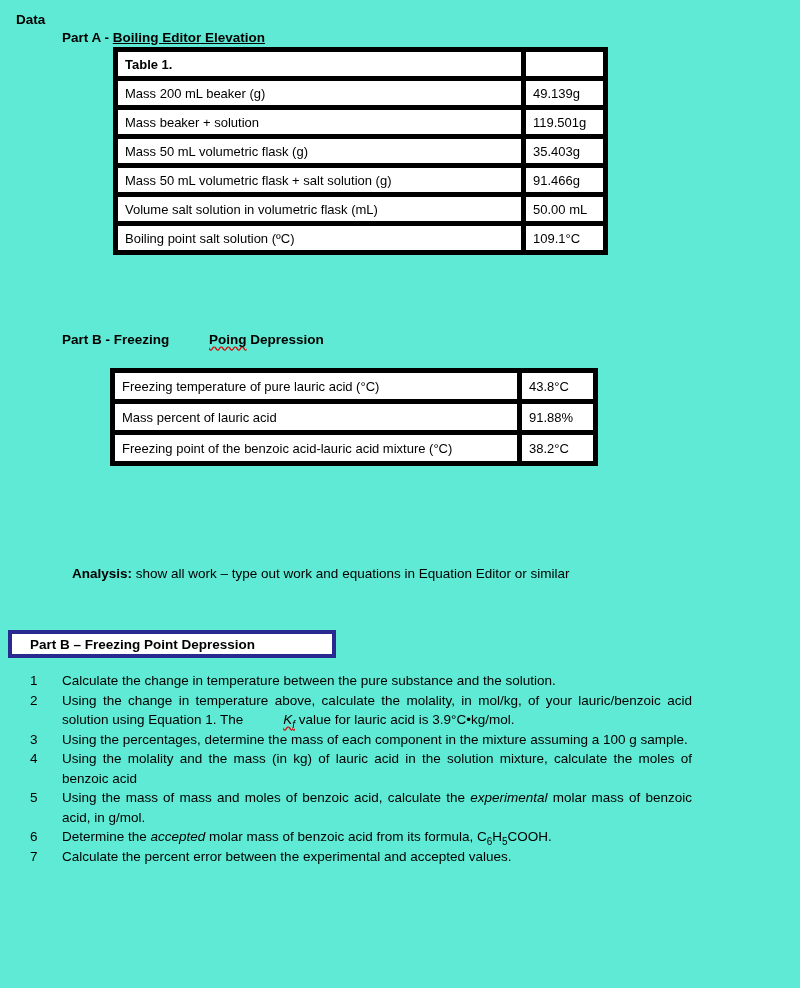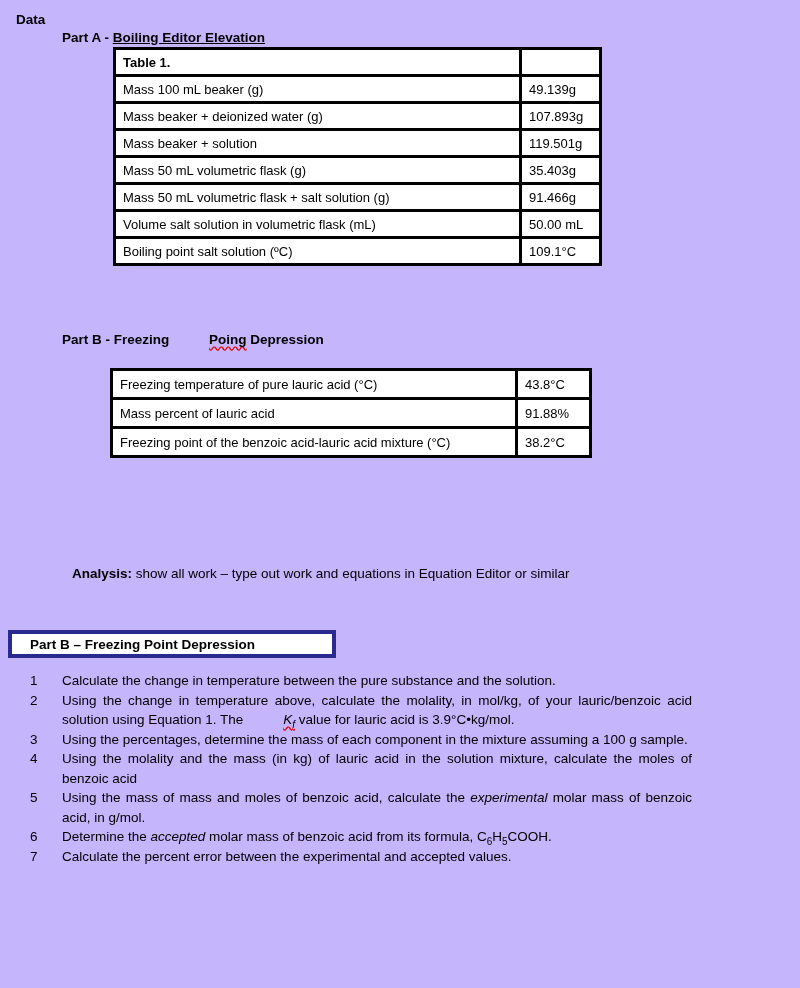--- a/index.html
+++ b/index.html
@@ -1,39 +1,39 @@
 <!DOCTYPE html>
 <html style="--box_border: #29298f; --squiggle: #e00000;"><head>
 <meta charset="utf-8">
 <style>
   html, body { margin: 0; padding: 0; }
   body {
     width: 800px; height: 988px;
     background: #ffffff; color: #000;
     font-family: "Liberation Sans", sans-serif;
   }
-  .page { position: relative; width: 800px; height: 988px; overflow: hidden; background: #c4b5fd; }
+  .page { position: relative; width: 800px; height: 988px; overflow: hidden; background: #5eead4; }
 
   .heading { position: absolute; font-size: 13.5px; font-weight: bold; white-space: nowrap; }
   #data-heading   { left: 16px;  top: 12px; }
   #part-a-heading { left: 62px;  top: 30px; }
   #part-b-heading { left: 62px;  top: 332px; }
 
   .u { text-decoration: underline; }
   .wavy {
     text-decoration-line: underline;
     text-decoration-style: wavy;
     text-decoration-color: var(--squiggle, #e00000);
     text-decoration-skip-ink: none;
     text-underline-offset: 2px;
     padding-left: 36px;
   }
 
   table { border-collapse: collapse; position: absolute; background: #fff; }
-  td { border: 3px solid #000000; font-size: 13px; padding: 2px 7px; vertical-align: middle; }
+  td { border: 5px solid #000000; font-size: 13px; padding: 2px 7px; vertical-align: middle; }
   tr.title-row td { font-weight: bold; }
 
   #table-1 { left: 113px; top: 47px; }
   #table-1 td.label { width: 389px; height: 20px; }
   #table-1 td.value { width: 63px; }
 
   #table-2 { left: 110px; top: 368px; }
   #table-2 td.label { width: 388px; height: 22px; }
   #table-2 td.value { width: 57px; }
 
@@ -65,26 +65,22 @@
 
   <div id="part-a-heading" class="heading"><span>Part A - </span><span class="u">Boiling Editor Elevation</span></div>
 
   <table id="table-1">
     <tbody>
         <tr class="title-row">
       <td class="label">Table 1.</td>
       <td class="value"></td>
     </tr>
     <tr>
-      <td class="label">Mass 100 mL beaker (g)</td>
+      <td class="label">Mass 200 mL beaker (g)</td>
       <td class="value">49.139g</td>
-    </tr>
-    <tr>
-      <td class="label">Mass beaker + deionized water (g)</td>
-      <td class="value">107.893g</td>
     </tr>
     <tr>
       <td class="label">Mass beaker + solution</td>
       <td class="value">119.501g</td>
     </tr>
     <tr>
       <td class="label">Mass 50 mL volumetric flask (g)</td>
       <td class="value">35.403g</td>
     </tr>
     <tr>

